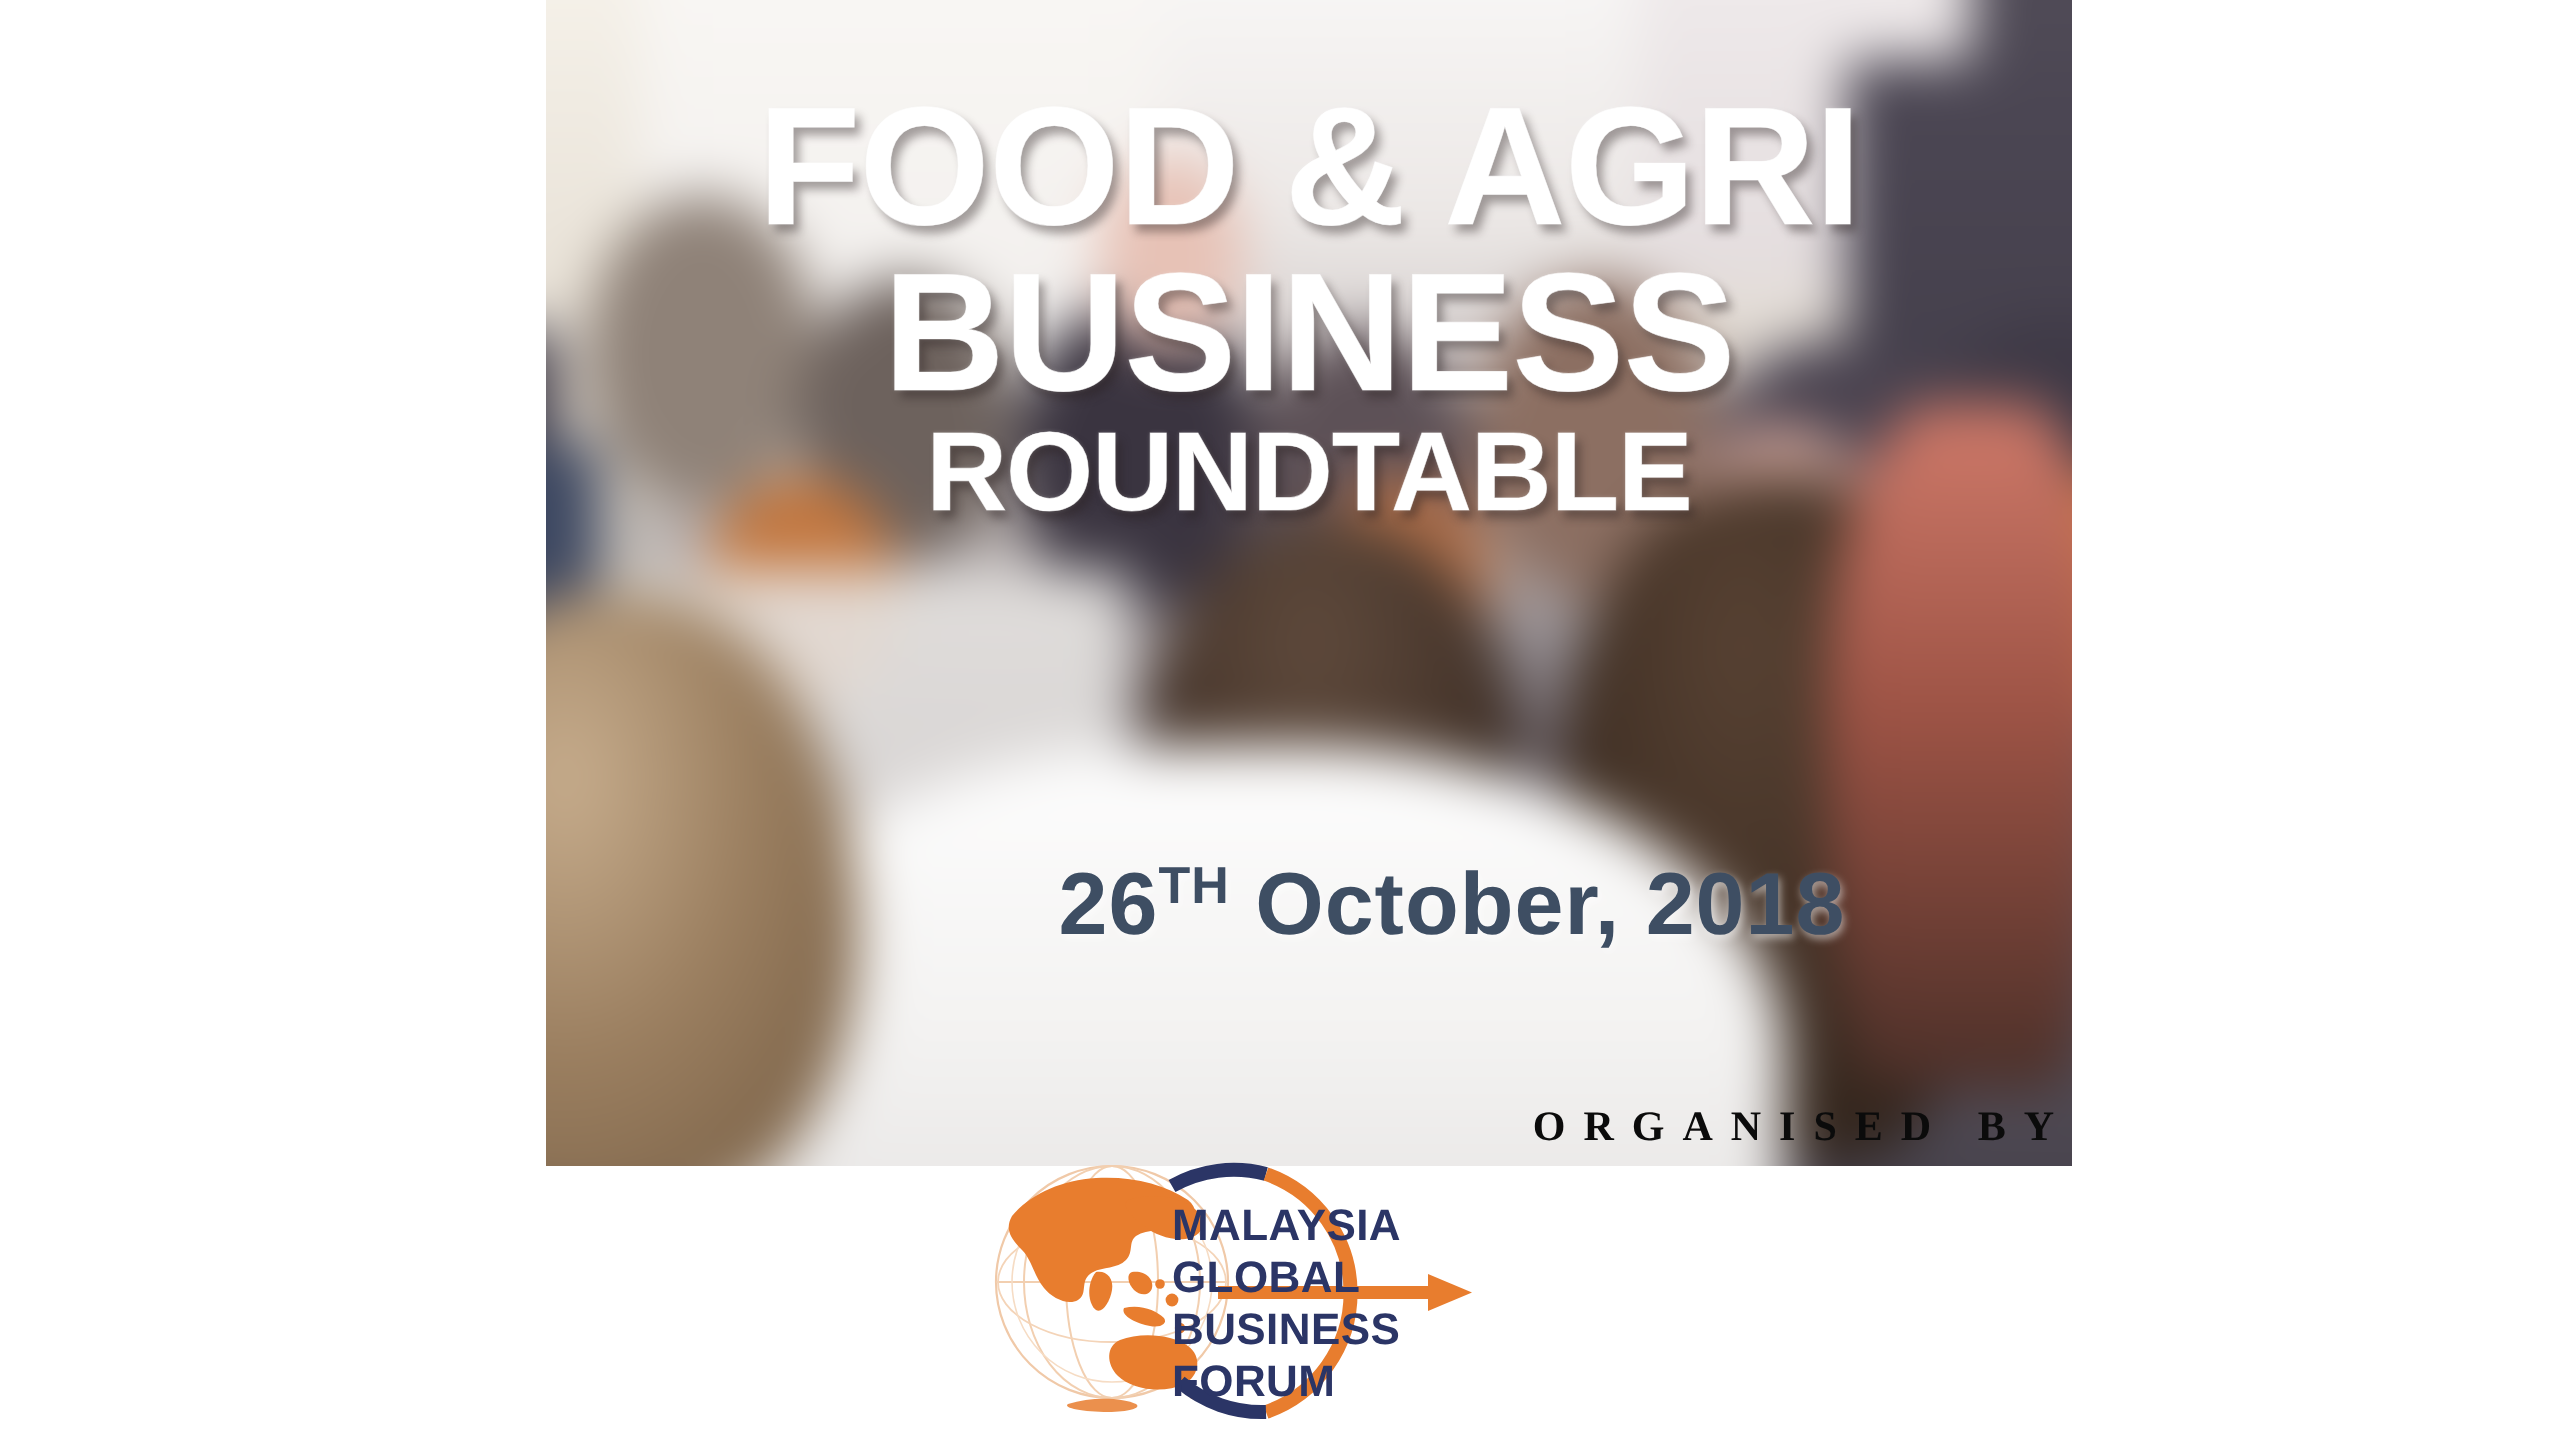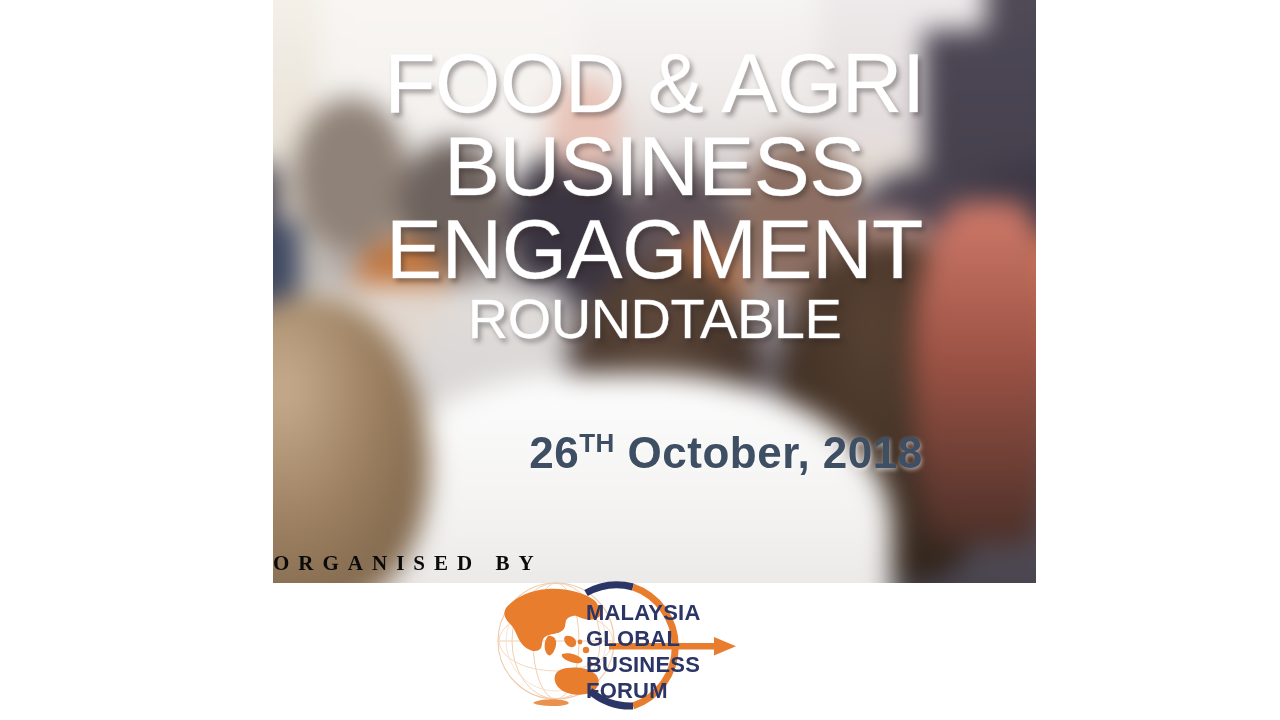--- a/index.html
+++ b/index.html
@@ -121,21 +121,21 @@
 
   
   .headline {
     position: absolute;
     left: 273px;
     top: 42px;
     width: 763px;
     text-align: center;
     color: #ffffff;
     font-family: "Liberation Sans", sans-serif;
-    font-weight: normal;
+    font-weight: bold;
     font-size: 84px;
     line-height: 0.99;
     letter-spacing: -0.5px;
     text-shadow: 3px 4px 5px rgba(40,30,30,0.40), 0 0 2px rgba(255,255,255,0.25);
     -webkit-text-stroke: 0.4px rgba(255,255,255,0.6);
   }
   .headline .line { display: block; white-space: nowrap; }
   .headline .l1 { font-size: 84px; }
   .headline .l2 { font-size: 84px; }
   .headline .l3 { font-size: 84px; }
@@ -161,21 +161,21 @@
     vertical-align: super;
     line-height: 0;
   }
 
   
   .organised-by {
     position: absolute;
     left: 273px;
     top: 551px;
     width: 763px;
-    text-align: left;
+    text-align: right;
     color: #0b0b0b;
     font-family: "Liberation Serif", serif;
     font-weight: bold;
     font-size: 21px;
     letter-spacing: 9px;
     white-space: nowrap;
   }
 
   
   .logo-wrap {
@@ -222,21 +222,20 @@
       <div class="fg-right-head"></div>
       <div class="fg-far-right"></div>
       <div class="fg-white-shirt"></div>
       <div class="fg-blonde"></div>
     </div>
   </div>
 
   <div class="headline">
     <span class="line l1">FOOD &amp; AGRI</span>
     <span class="line l2">BUSINESS</span>
-    <span class="line l3">ENGAGMENT</span>
     <span class="line l4">ROUNDTABLE</span>
   </div>
 
   <div class="date-line"><span>26</span><span class="ord">TH</span><span> October, 2018</span></div>
 
   <div class="organised-by">ORGANISED BY</div>
 
   <div class="logo-wrap">
     <svg class="logo-svg" viewBox="0 0 300 142" xmlns="http://www.w3.org/2000/svg">
 

